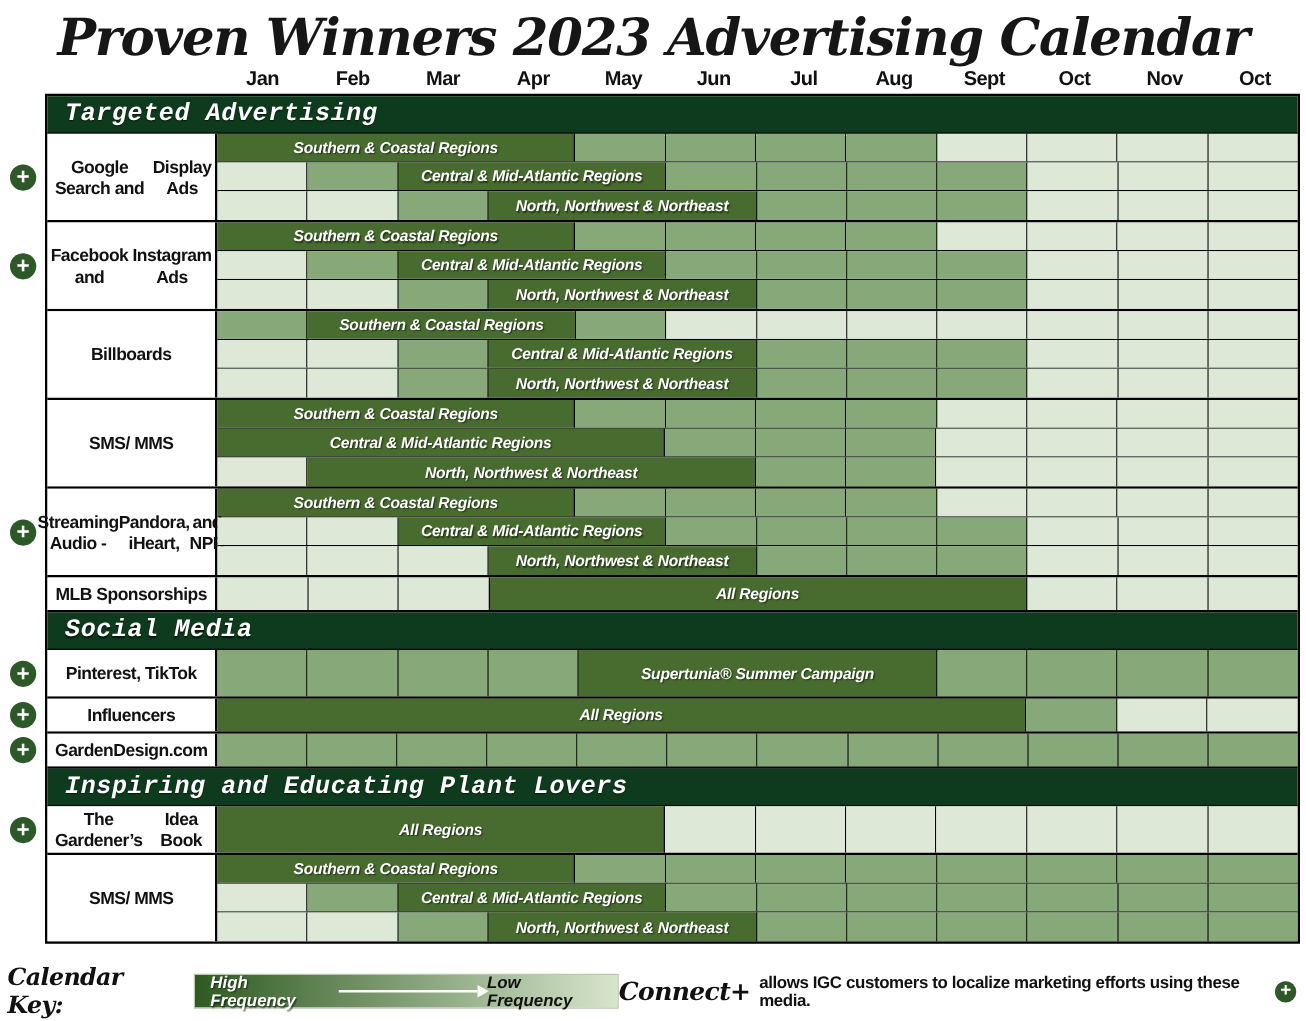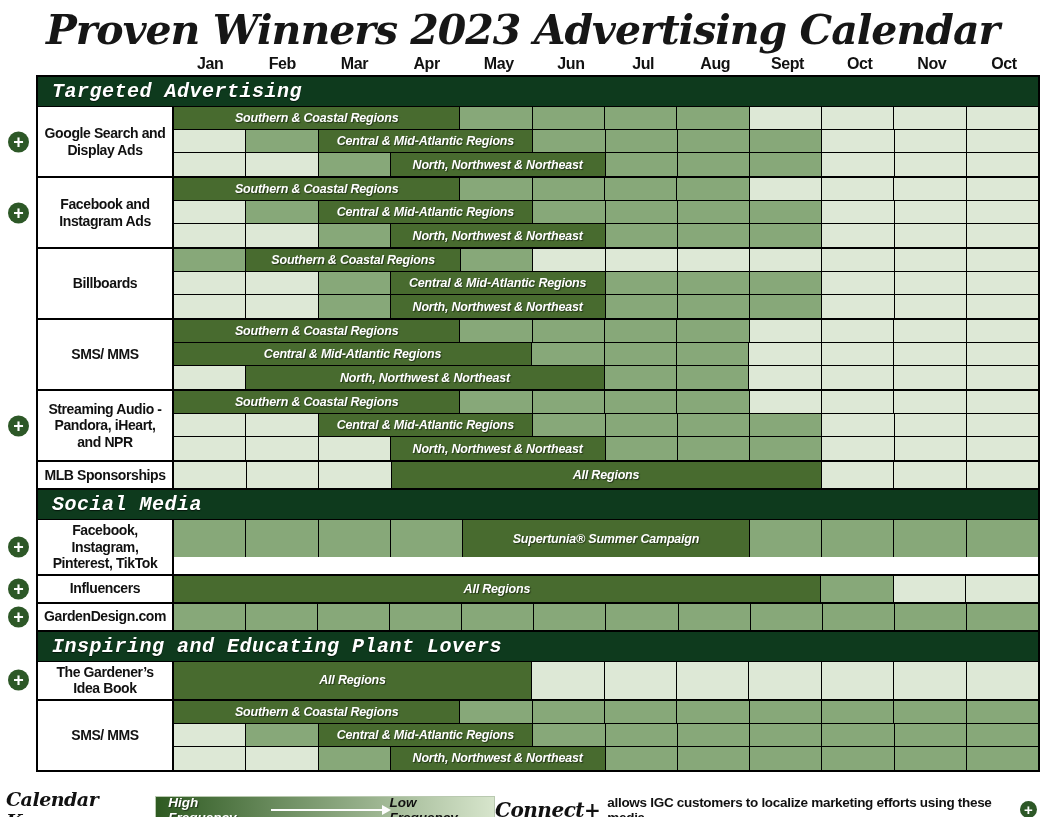--- a/index.html
+++ b/index.html
@@ -35,21 +35,21 @@
   .plus{
     position:absolute;left:-30px;top:50%;transform:translateY(-50%);
     width:21px;height:21px;border-radius:50%;background:var(--plus);
     color:#fff;display:flex;align-items:center;justify-content:center;
     font-size:18px;font-weight:bold;line-height:1;
   }
   .plus::before{content:'+';margin-top:-1px;}
 
   .channel-label{
     width:136px;min-width:136px;box-sizing:border-box;border-right:2px solid var(--grid);
-    display:flex;flex-direction:column;justify-content:center;align-items:center;
+    display:flex;flex-direction:row;justify-content:center;align-items:center;
     text-align:center;font-weight:bold;font-size:14px;line-height:1.18;letter-spacing:-0.4px;
     background:#fff;padding:2px 1px;
   }
 
   .rows{flex:1;display:flex;flex-direction:column;}
   .row{display:flex;box-sizing:border-box;text-align:right;}
   .row:not(:last-child){border-bottom:1px solid var(--grid);}
 
   .cell,.seg{flex:1 1 0;box-sizing:border-box;border-right:1px solid var(--grid);}
   .row > :last-child{border-right:none;}
@@ -366,21 +366,20 @@
           <div class="cell cell-low"></div>
         </div>
       </div>
     </div>
     <div class="band">
       <span class="band-title">Social Media</span>
     </div>
     <div class="channel">
       <span class="plus"></span>
       <div class="channel-label">
-        <div class="lab-line">Facebook, Instagram,</div>
         <div class="lab-line">Pinterest, TikTok</div>
       </div>
       <div class="rows">
         <div class="row" style="height: 37px;">
           <div class="cell cell-medium"></div>
           <div class="cell cell-medium"></div>
           <div class="cell cell-medium"></div>
           <div class="cell cell-medium"></div>
           <div class="seg seg-high" style="flex-grow: 4;">
             <span class="seg-label">Supertunia® Summer Campaign</span>

